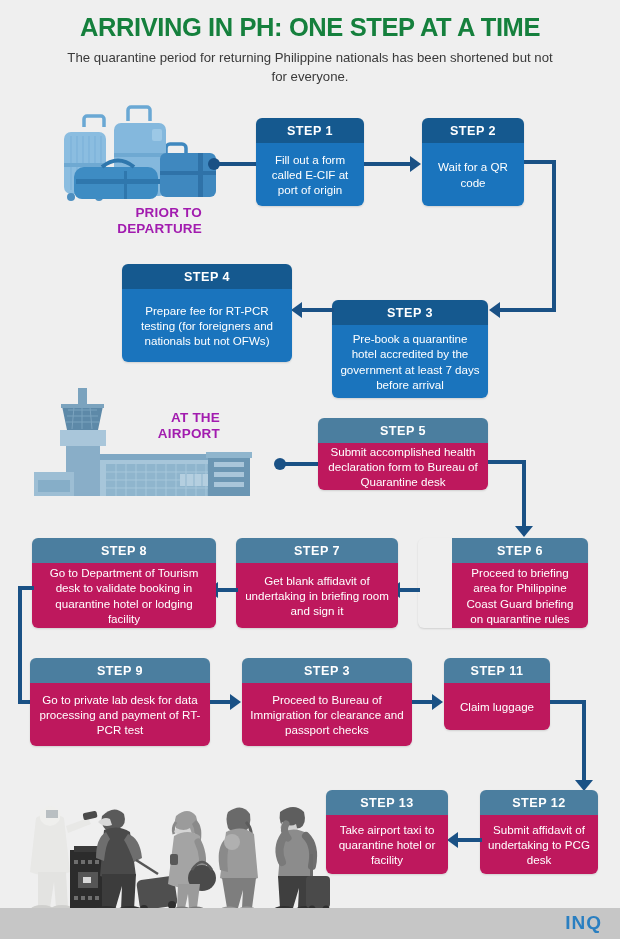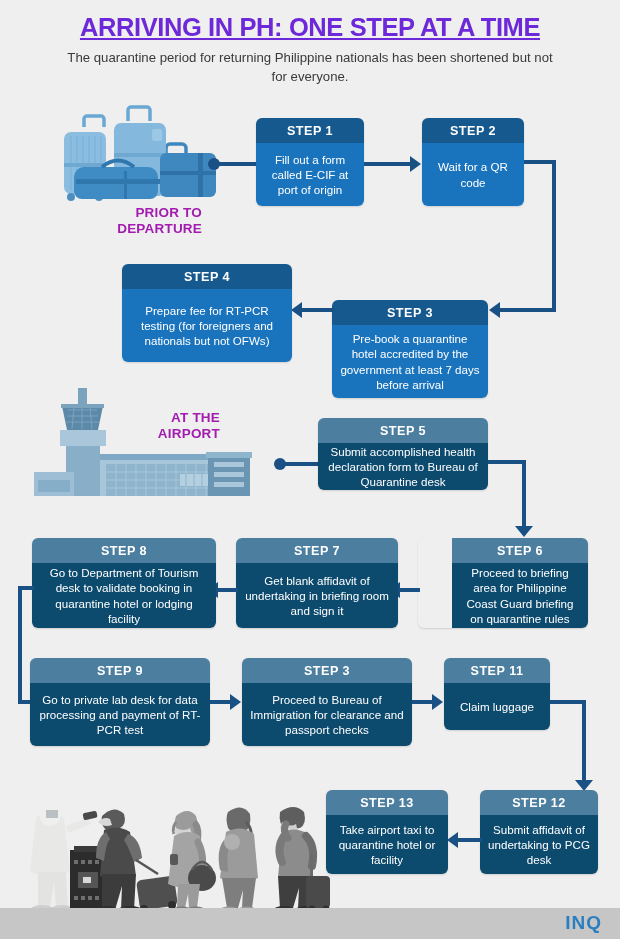--- a/index.html
+++ b/index.html
@@ -9,22 +9,21 @@
     font-family: "Liberation Sans", sans-serif;
     overflow: hidden;
   }
   #root { position: relative; width: 620px; height: 939px; background: #efefef; }
 
   
   .title {
     position: absolute; left: 0; top: 13px; width: 620px;
     text-align: center;
     font-size: 25.5px; font-weight: bold; letter-spacing: -0.4px;
-    color: #6d28d9;
-    text-decoration: underline;
+    color: #15803d;
   }
   .subtitle {
     position: absolute; left: 60px; top: 48px; width: 500px;
     text-align: center; font-size: 13.2px; line-height: 19px; color: #3a3a3a;
   }
 
   
   .step { position: absolute; border-radius: 6px; overflow: hidden;
           box-shadow: 0 1px 2px rgba(0,0,0,0.13); }
   .step .hd {
@@ -36,21 +35,21 @@
   .step .bd {
     color: #ffffff; text-align: center; font-size: 11.6px; line-height: 15.2px;
     display: flex; align-items: center; justify-content: center;
     padding: 4px 7px; height: calc(100% - 25px);
   }
   
   .pa .hd { background: #15598f; }
   .pa .bd { background: #1a74bd; }
   
   .pb .hd { background: #4b7e9f; }
-  .pb .bd { background: #0c4a6e; }
+  .pb .bd { background: #be185d; }
 
   
   .ln { position: absolute; background: #1a5185; }
   .hline { height: 4px; }
   .vline { width: 4px; }
   .dot { position: absolute; width: 12px; height: 12px; border-radius: 50%;
          background: #1a5185; }
   .arw { position: absolute; width: 0; height: 0; }
   .arw-r { border-top: 8px solid transparent; border-bottom: 8px solid transparent;
            border-left: 11px solid #1a5185; }

